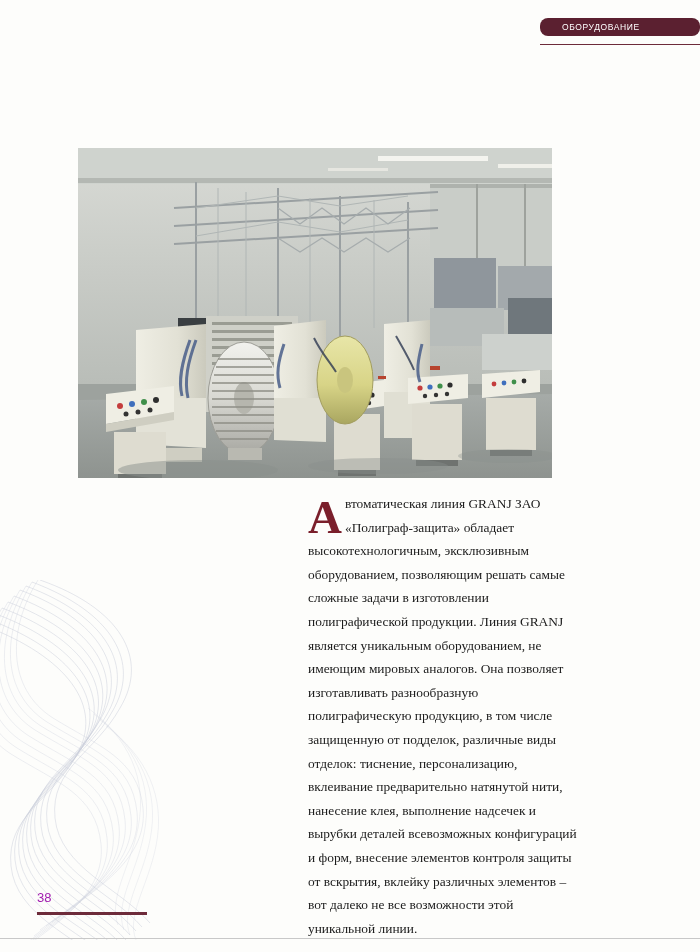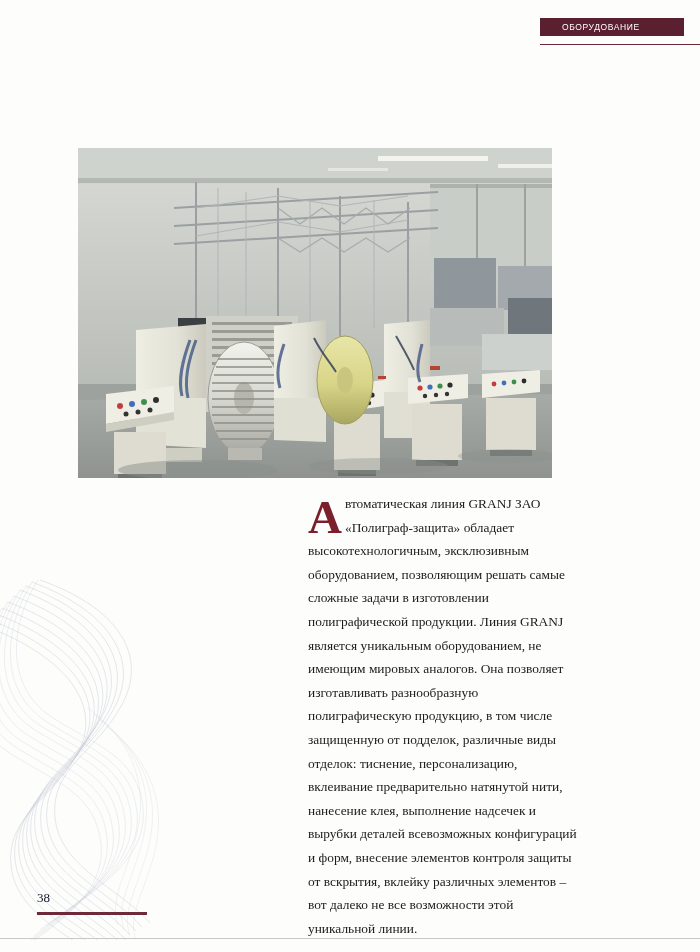--- a/index.html
+++ b/index.html
@@ -19,25 +19,26 @@
     height: 952px;
     background: #fdfdfb;
     overflow: hidden;
   }
 
   
   .header-band {
     position: absolute;
     top: 18px;
     left: 540px;
-    width: 144px;
+    width: 160px;
     height: 18px;
     background: #5b2030;
     display: flex;
     align-items: center;
+    border-radius: 8px;
   }
   .header-band .label {
     color: #ffffff;
     font-family: "Liberation Sans", sans-serif;
     font-size: 8.5px;
     letter-spacing: 0.6px;
     padding-left: 22px;
     white-space: nowrap;
   }
   .header-rule {
@@ -99,23 +100,23 @@
   }
   .lead {
     font-weight: 400;
   }
 
   
   .page-number {
     position: absolute;
     left: 37px;
     top: 890px;
-    font-family: Liberation Serif, serif;
+    font-family: Liberation Sans, sans-serif;
     font-size: 13px;
-    color: #0f172a;
+    color: #a21caf;
   }
   .footer-rule {
     position: absolute;
     left: 37px;
     top: 912px;
     width: 110px;
     height: 3px;
     background: #6d2b3a;
   }
   .footer-hairline {

